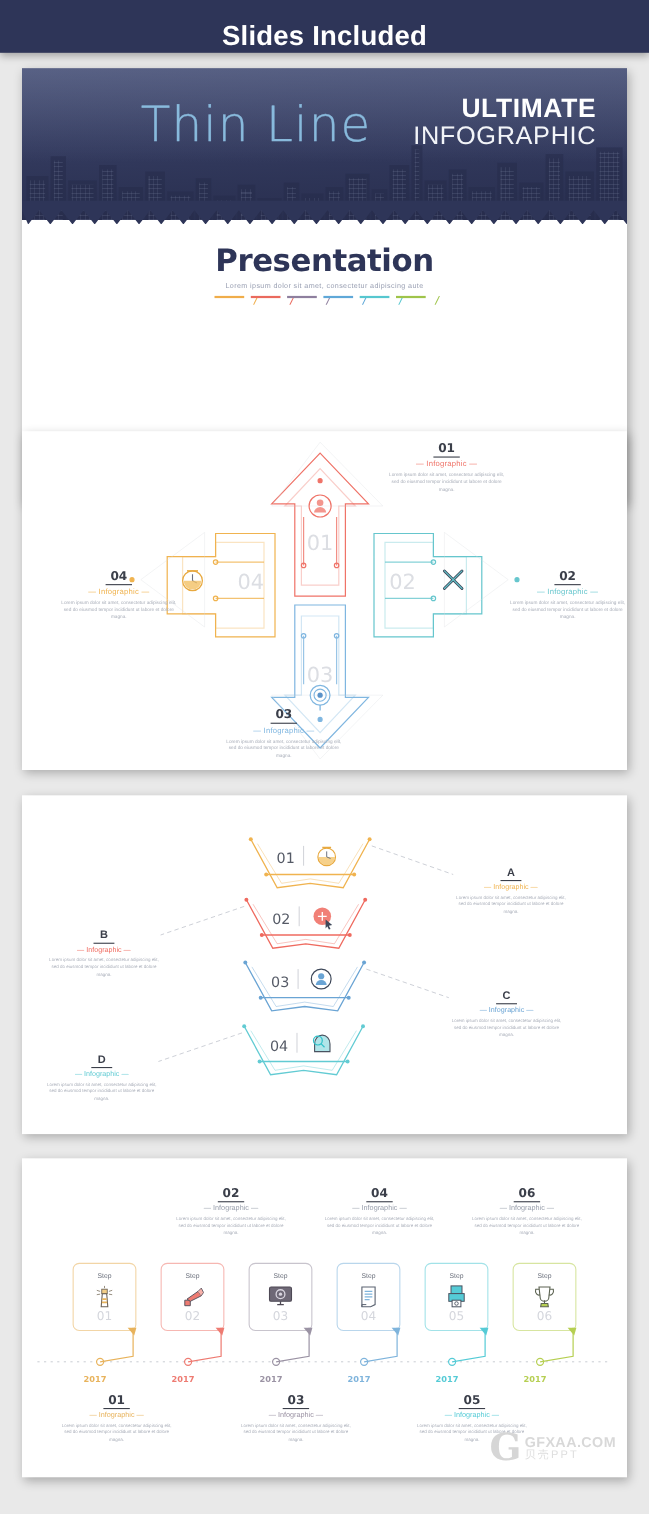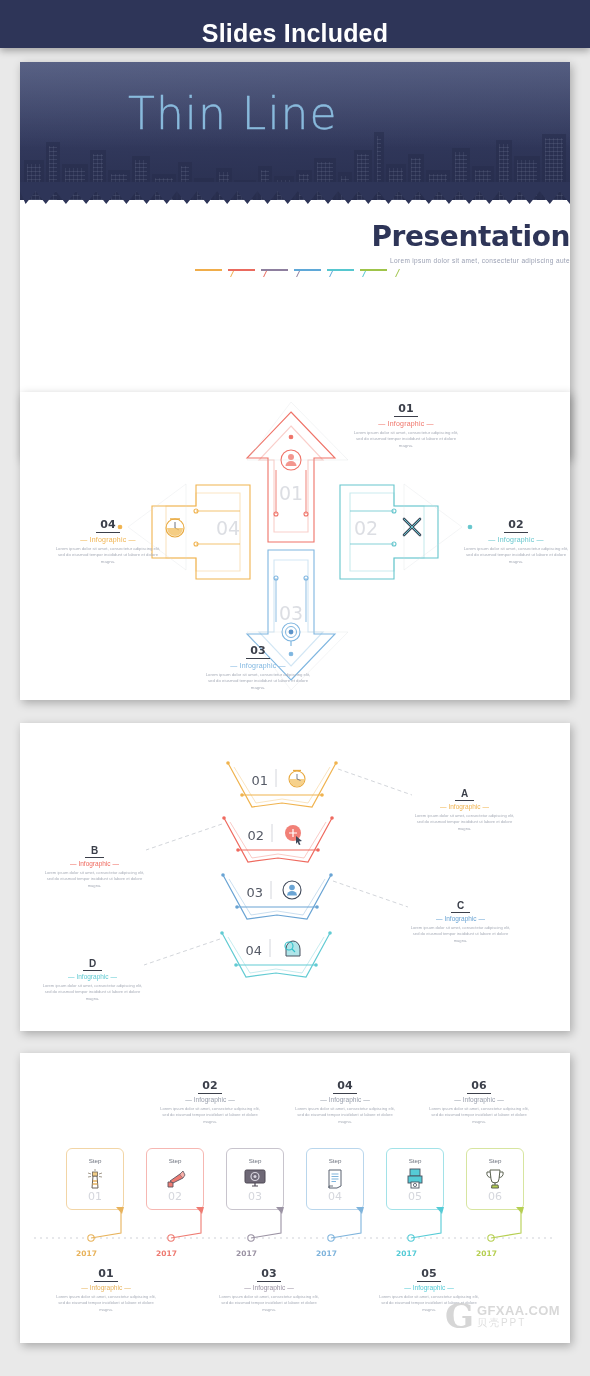--- a/index.html
+++ b/index.html
@@ -75,21 +75,21 @@
     clip-path: polygon(
       0 0,100% 0,100% 42%,
       98.2% 100%,96.4% 42%,94.6% 100%,92.8% 42%,91% 100%,89.2% 42%,87.4% 100%,85.6% 42%,
       83.8% 100%,82% 42%,80.2% 100%,78.4% 42%,76.6% 100%,74.8% 42%,73% 100%,71.2% 42%,
       69.4% 100%,67.6% 42%,65.8% 100%,64% 42%,62.2% 100%,60.4% 42%,58.6% 100%,56.8% 42%,
       55% 100%,53.2% 42%,51.4% 100%,49.6% 42%,47.8% 100%,46% 42%,44.2% 100%,42.4% 42%,
       40.6% 100%,38.8% 42%,37% 100%,35.2% 42%,33.4% 100%,31.6% 42%,29.8% 100%,28% 42%,
       26.2% 100%,24.4% 42%,22.6% 100%,20.8% 42%,19% 100%,17.2% 42%,15.4% 100%,13.6% 42%,
       11.8% 100%,10% 42%,8.2% 100%,6.4% 42%,4.6% 100%,2.8% 42%,1% 100%,0 42%);
   }
-  .pres-block{ position:absolute; left:0; top:158px; width:100%; text-align:right; }
+  .pres-block{ position:absolute; left:0; top:158px; width:100%; text-align:center; }
   .pres-title{
     color:#2e3558; font-size:28px; font-weight:bold; letter-spacing:-.4px;
     font-family:"DejaVu Sans", sans-serif;
   }
   .pres-sub{ color:#9aa0b3; font-size:6.5px; letter-spacing:.35px; margin-top:4px; }
   .seg-row{ margin:5px auto 0; width:200px; height:10px; position:relative; }
   .seg{ position:absolute; top:0; width:38px; height:9px; }
   .seg i{ position:absolute; left:0; top:0; width:27px; height:1.6px; display:block; }
   .seg u{ position:absolute; right:0; top:0; width:12px; height:8px; border-right:1.6px solid currentColor; transform:skewX(-26deg); }
   .zig-light{
@@ -180,20 +180,24 @@
       <div class="bldg" style="left:388px;width:16px;height:46px"></div>
       <div class="bldg" style="left:406px;width:24px;height:30px"></div>
       <div class="bldg" style="left:432px;width:18px;height:52px"></div>
       <div class="bldg" style="left:452px;width:22px;height:34px"></div>
       <div class="bldg" style="left:476px;width:16px;height:60px"></div>
       <div class="bldg" style="left:494px;width:26px;height:44px"></div>
       <div class="bldg" style="left:522px;width:24px;height:66px"></div>
     </div>
     <div class="hero-text">
       <div class="thinline">Thin Line</div>
+      <div class="ult-block">
+        <div class="ult-1">ULTIMATE</div>
+        <div class="ult-2">INFOGRAPHIC</div>
+      </div>
     </div>
   </div>
   <div class="zig-dark"></div>
 
   <div class="pres-block">
     <div class="pres-title">Presentation</div>
     <div class="pres-sub">Lorem ipsum dolor sit amet, consectetur adipiscing aute</div>
     <div class="seg-row" id="segrow">
         <div class="seg" style="left: 0px; color: rgb(240, 173, 74);">
           <i style="background: rgb(240, 173, 74);"></i>

